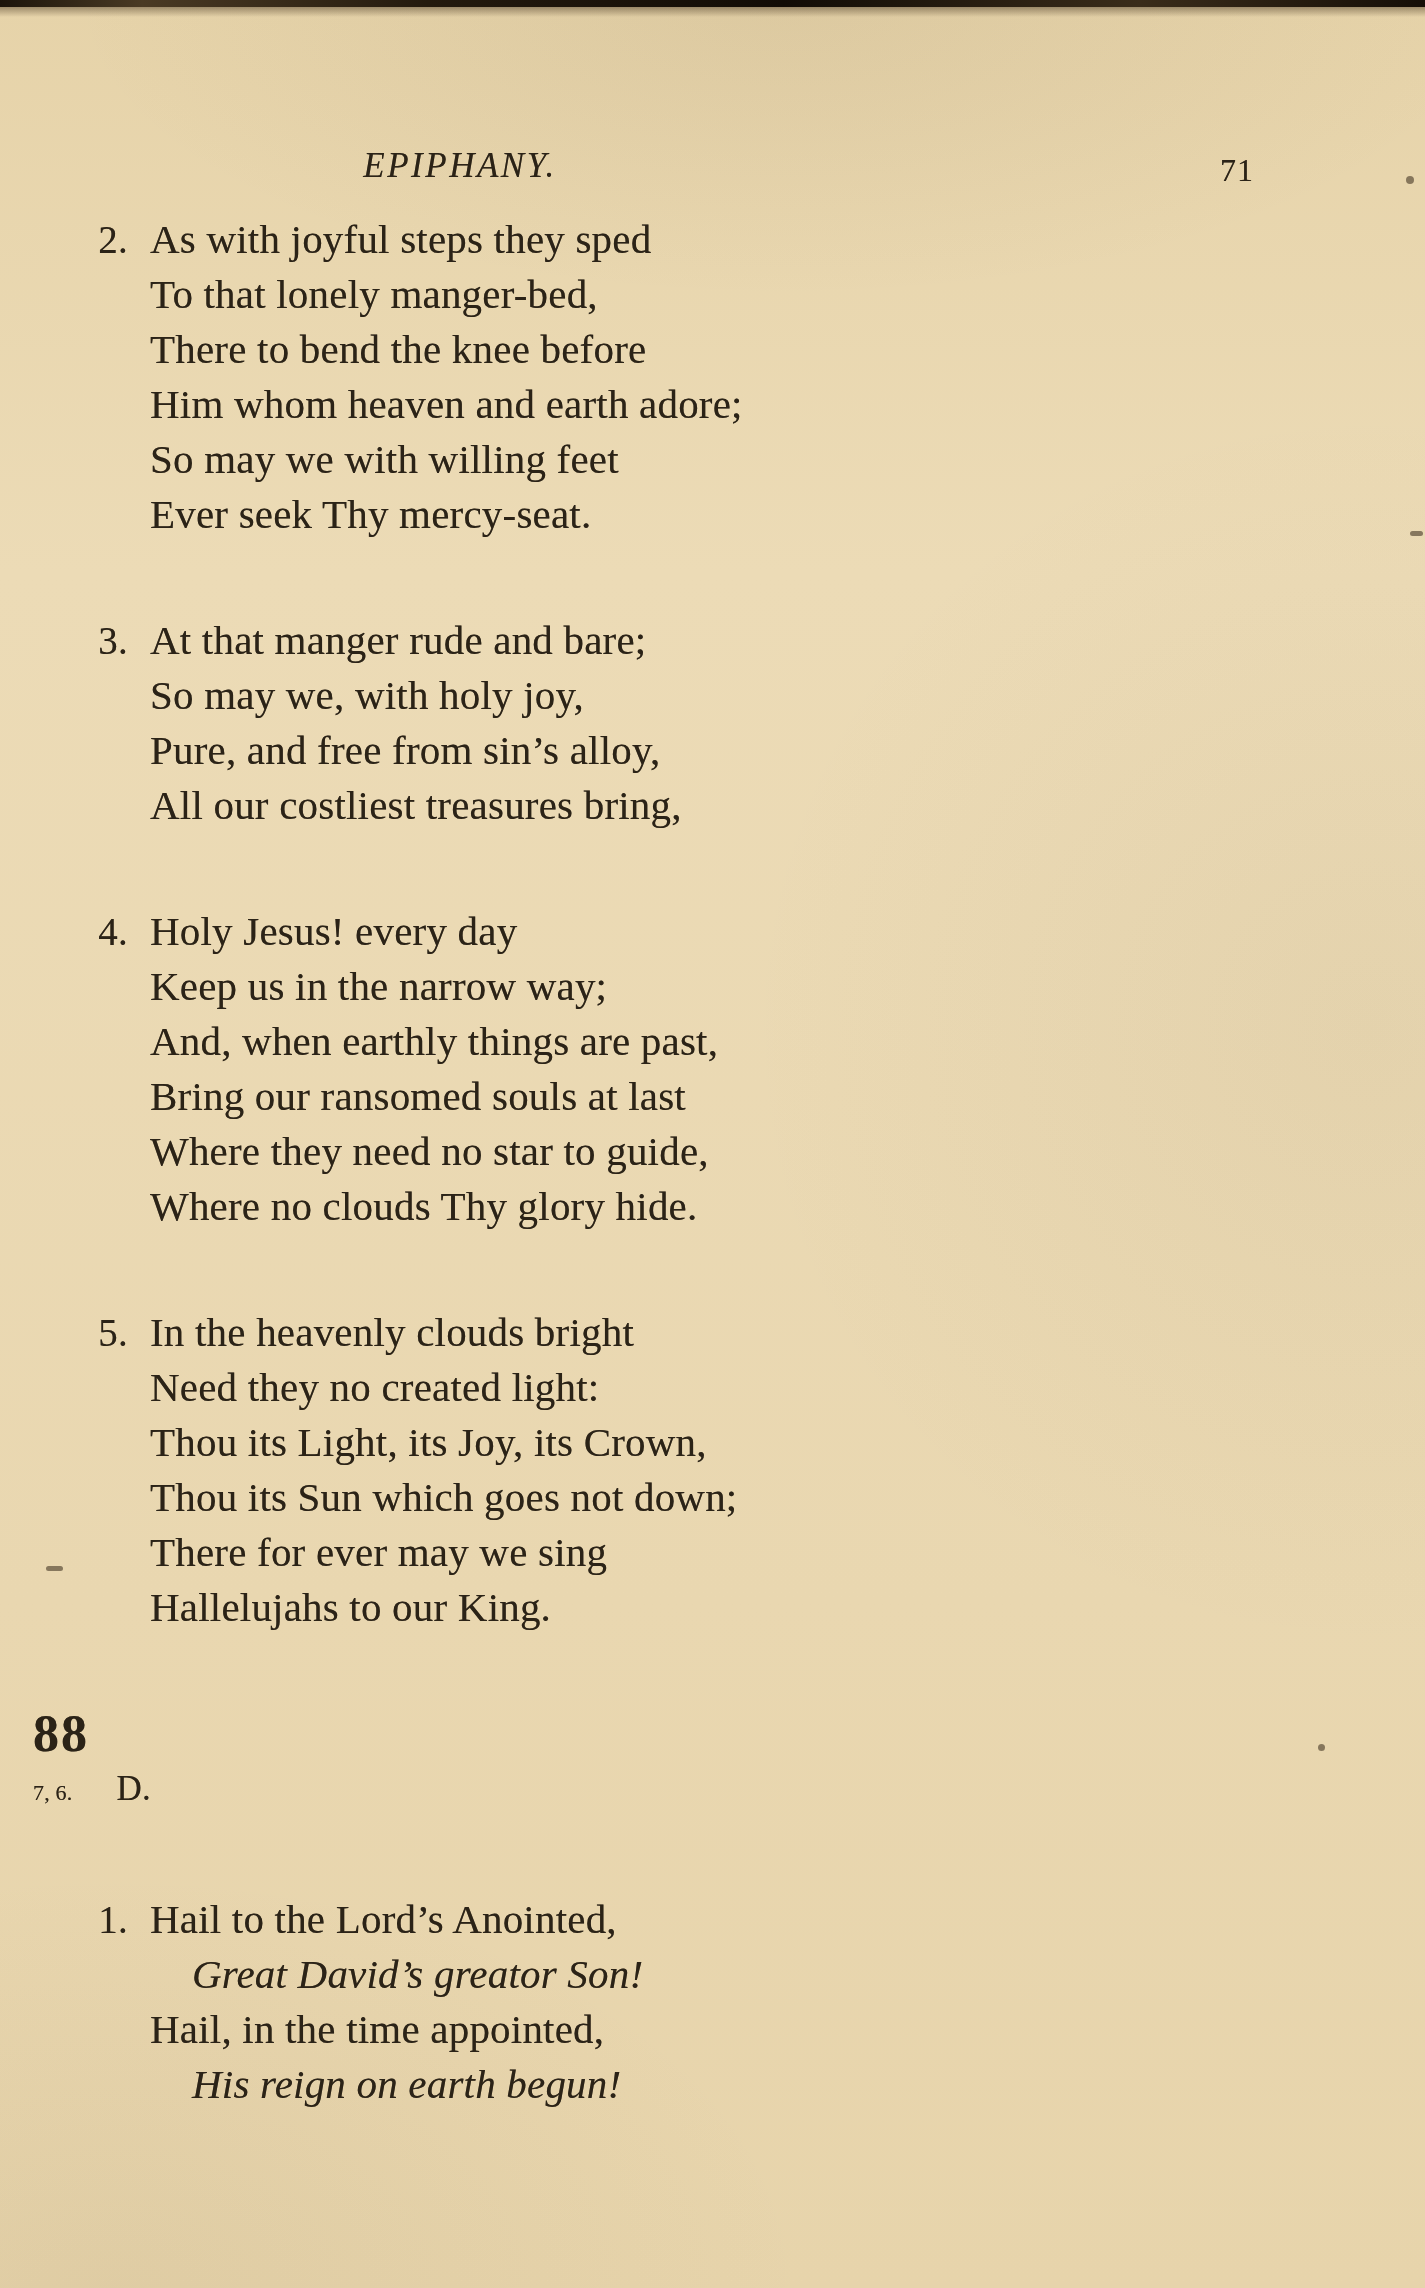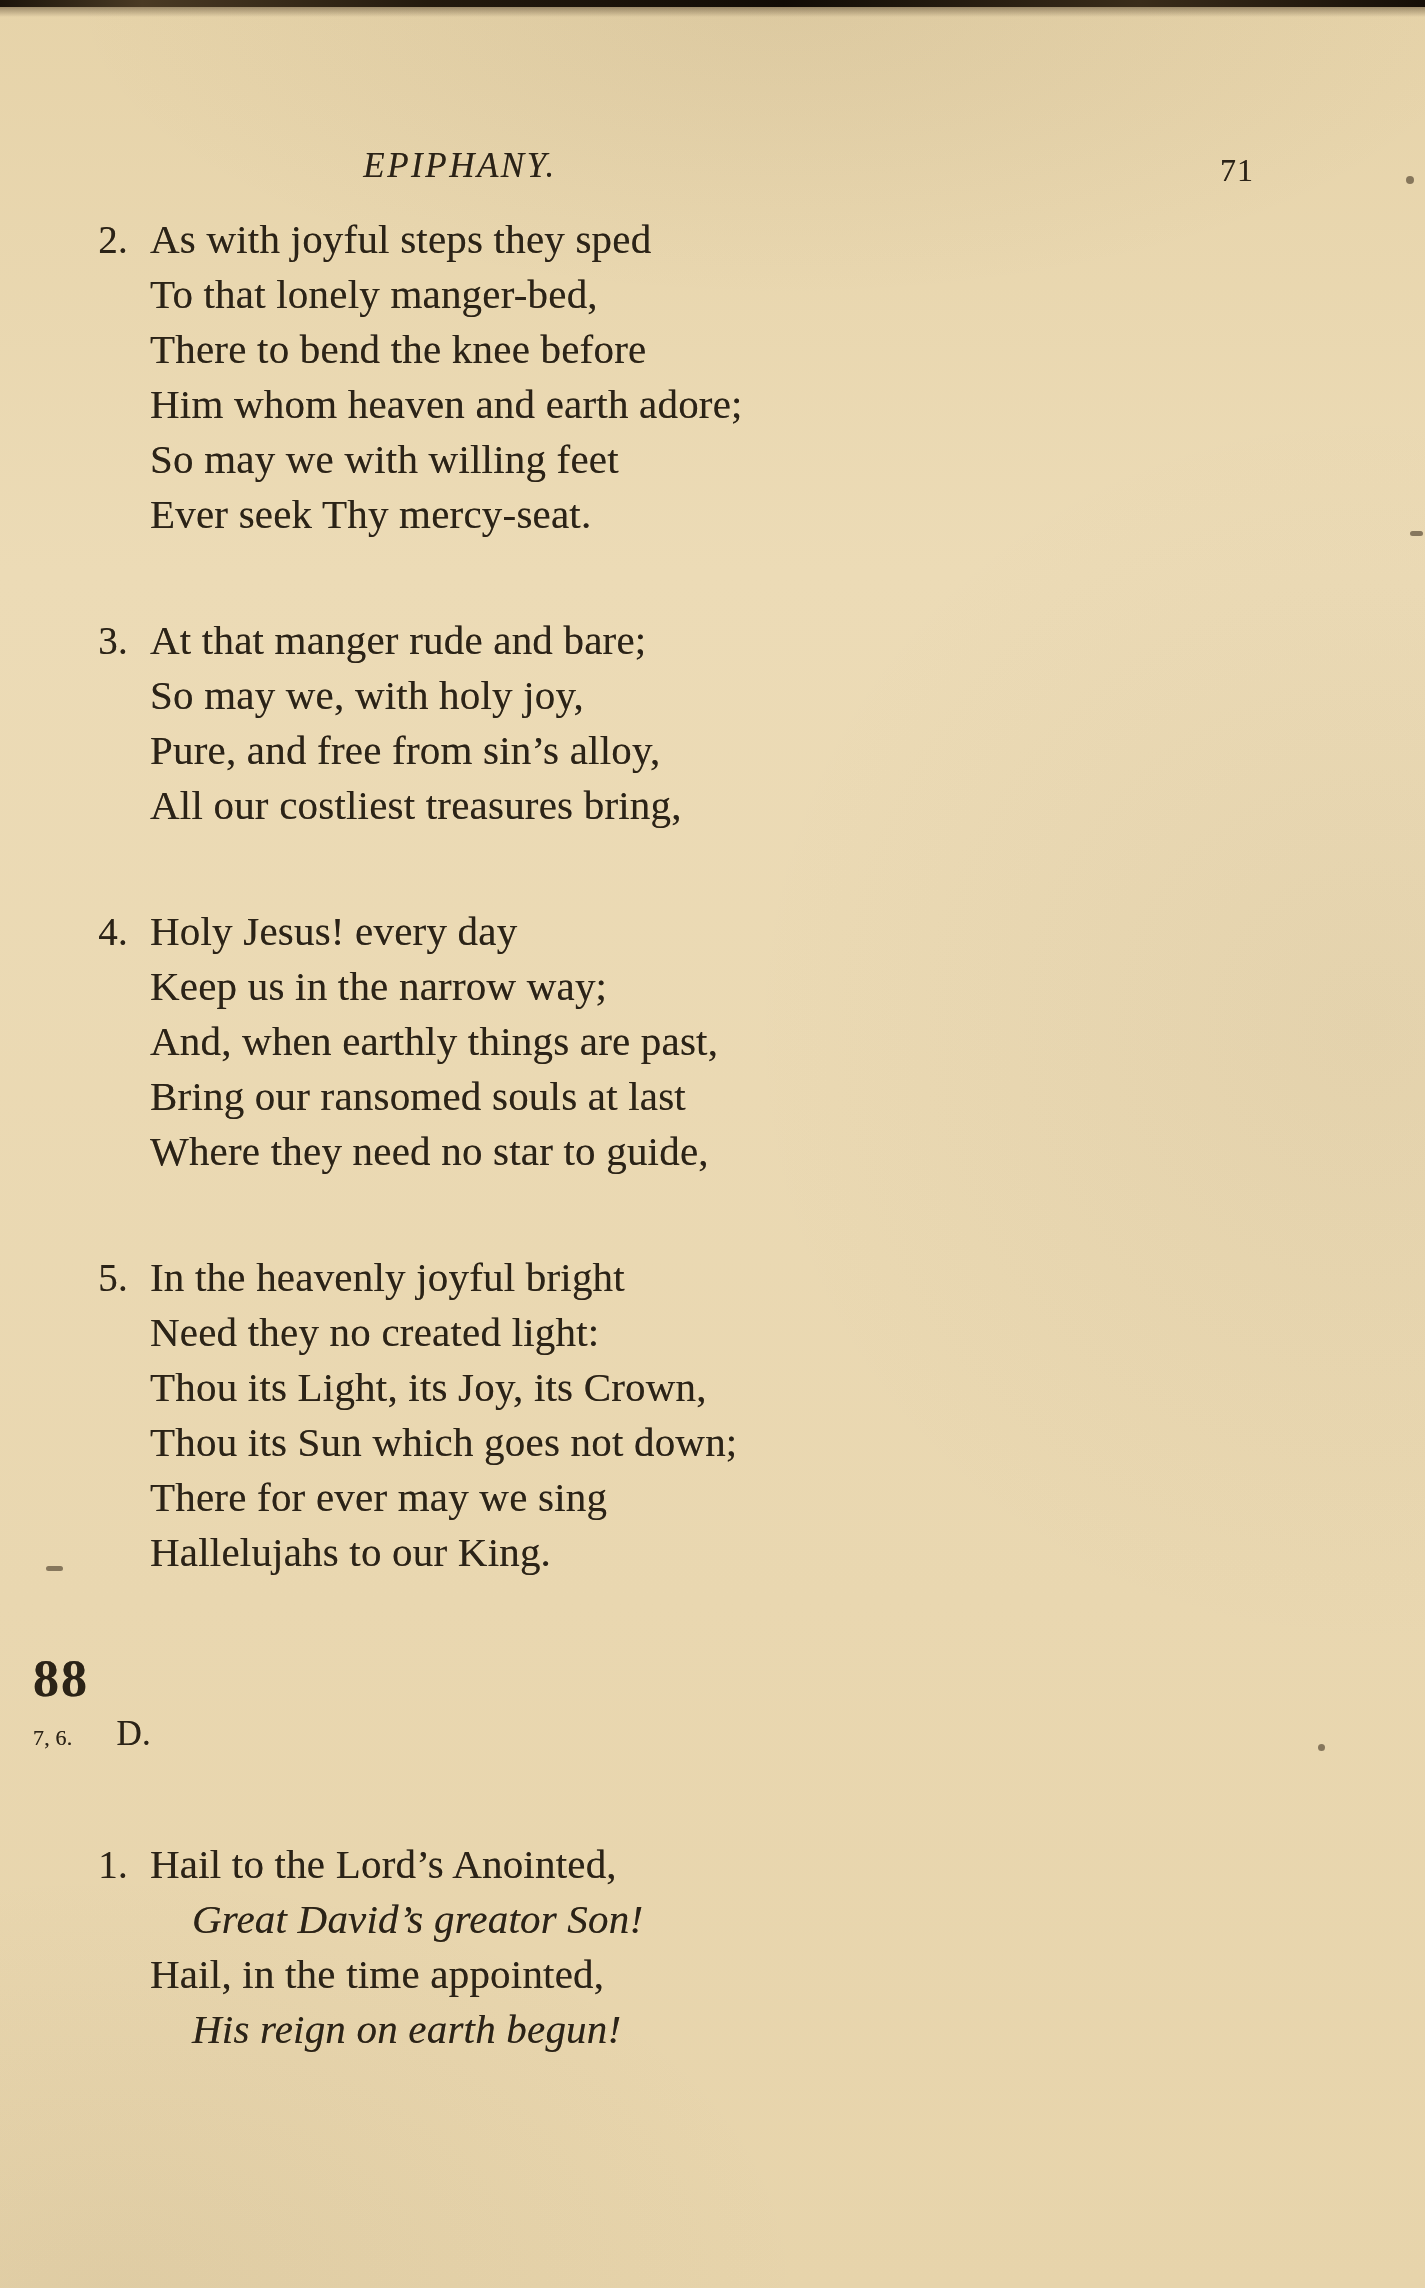--- a/index.html
+++ b/index.html
@@ -94,27 +94,28 @@
   </div>
 
   <div class="verse">
     <span class="vnum">4.</span>
     <div class="vlines">
       <div class="vline">Holy Jesus! every day</div>
       <div class="vline">Keep us in the narrow way;</div>
       <div class="vline">And, when earthly things are past,</div>
       <div class="vline">Bring our ransomed souls at last</div>
       <div class="vline">Where they need no star to guide,</div>
+      <div class="vline">Where no clouds Thy glory hide.</div>
     </div>
   </div>
 
   <div class="verse">
     <span class="vnum">5.</span>
     <div class="vlines">
-      <div class="vline">In the heavenly joyful bright</div>
+      <div class="vline">In the heavenly clouds bright</div>
       <div class="vline">Need they no created light:</div>
       <div class="vline">Thou its Light, its Joy, its Crown,</div>
       <div class="vline">Thou its Sun which goes not down;</div>
       <div class="vline">There for ever may we sing</div>
       <div class="vline">Hallelujahs to our King.</div>
     </div>
   </div>
 
   <div class="hymn-heading">
     <span class="hymn-number">88</span>

